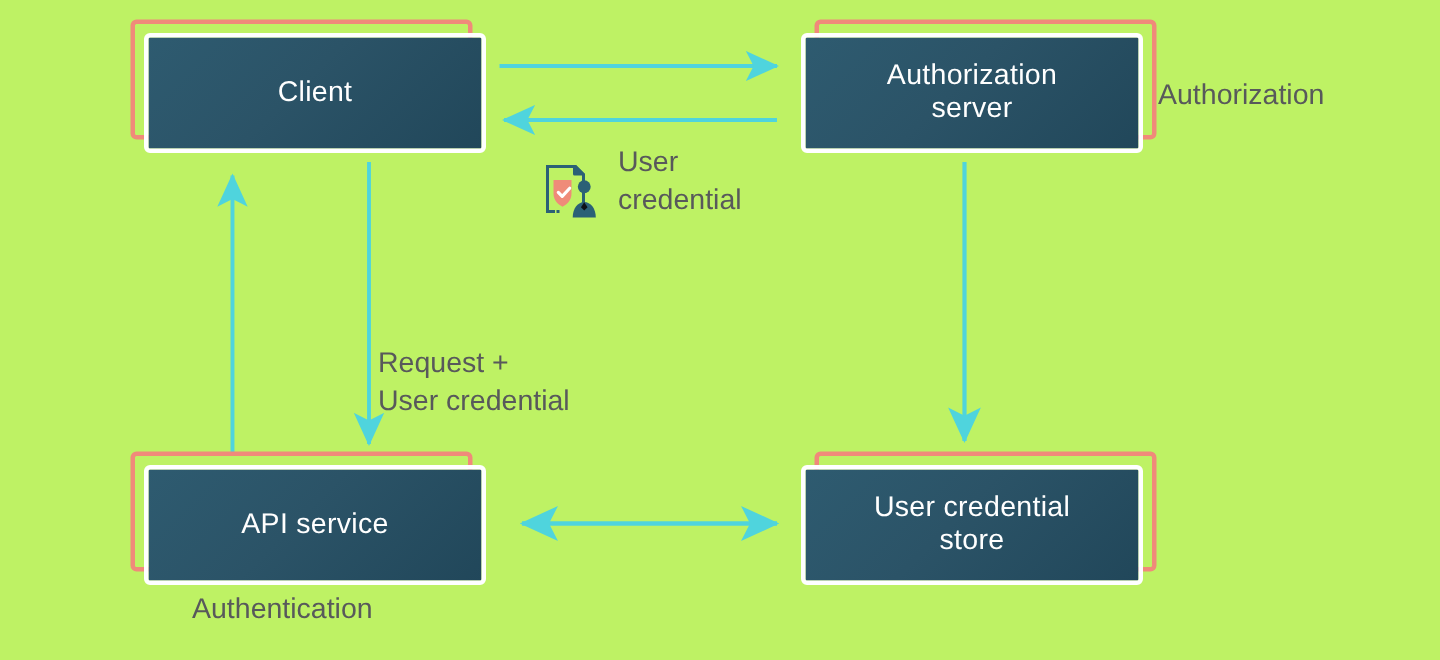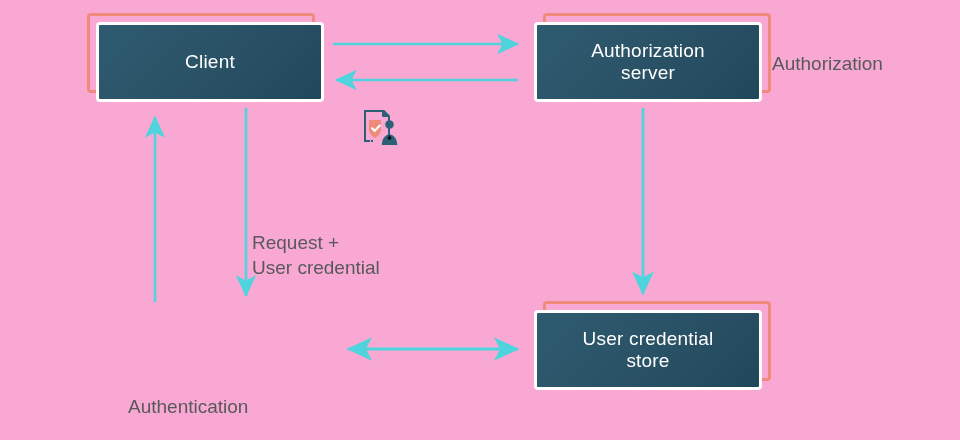--- a/index.html
+++ b/index.html
@@ -5,21 +5,21 @@
 <style>
   html, body {
     margin: 0;
     padding: 0;
     background: #000000;
   }
   #canvas {
     position: relative;
     width: 960px;
     height: 440px;
-    background: #f9a8d4;
+    background: #bef264;
     overflow: hidden;
     font-family: "Liberation Sans", sans-serif;
   }
 
   
   .node {
     position: absolute;
     width: 228px;
     height: 80px;
   }
@@ -142,20 +142,26 @@
   </div>
 
   <div class="node accent-right" style="left:534px; top:22px;">
     <div class="accent"></div>
     <div class="body">
       <div class="label">Authorization
 server</div>
     </div>
   </div>
 
+  <div class="node accent-left" style="left:96px; top:310px;">
+    <div class="accent"></div>
+    <div class="body">
+      <div class="label">API service</div>
+    </div>
+  </div>
 
   <div class="node accent-right" style="left:534px; top:310px;">
     <div class="accent"></div>
     <div class="body">
       <div class="label">User credential
 store</div>
     </div>
   </div>
 
   <div class="cred-icon">
@@ -174,19 +180,21 @@
       <circle cx="31.5" cy="18.5" r="4.3" fill="#2b6176"></circle>
 
       <path d="M23.8 39 c0 -6.2 3.5 -10.4 7.7 -10.4 c4.2 0 7.7 4.2 7.7 10.4 Z" fill="#2b6176"></path>
 
       <path d="M31.5 28.8 l-2.2 3.4 l2.2 2.1 l2.2 -2.1 Z" fill="#0d1117"></path>
     </svg>
   </div>
 
   <div class="annot right-of-auth">Authorization</div>
 
+  <div class="annot user-cred">User
+credential</div>
 
   <div class="annot req-cred">Request +
 User credential</div>
 
   <div class="annot authn">Authentication</div>
 
 </div>
 
 </body></html>

